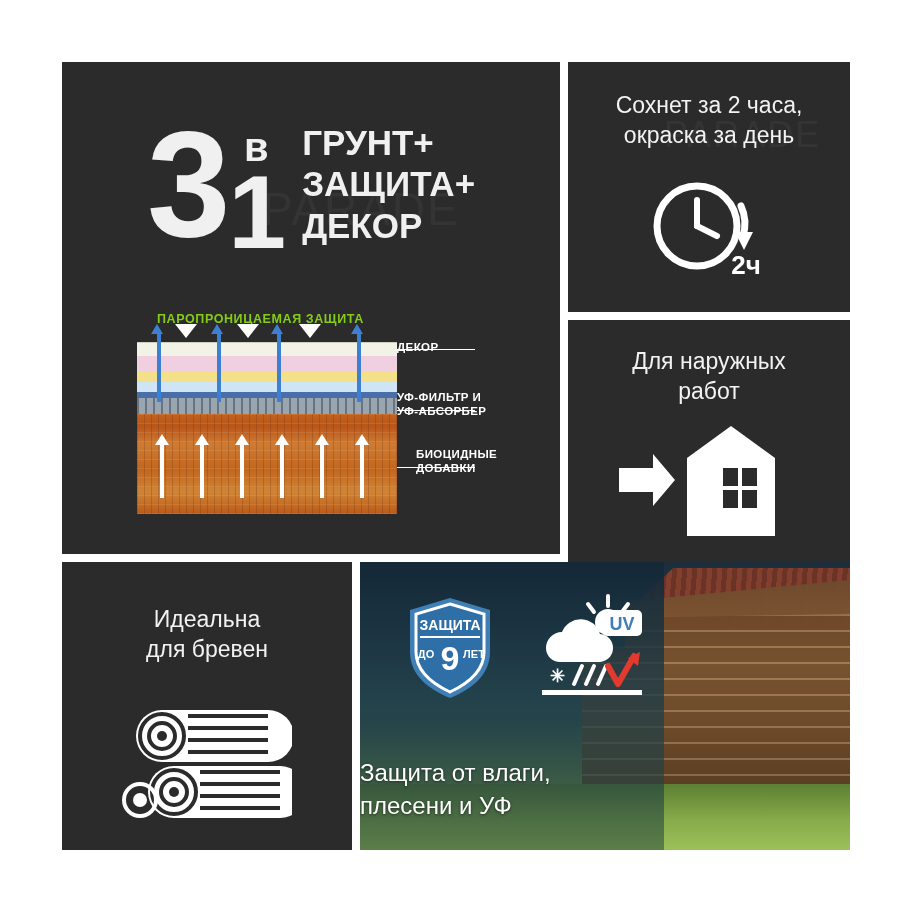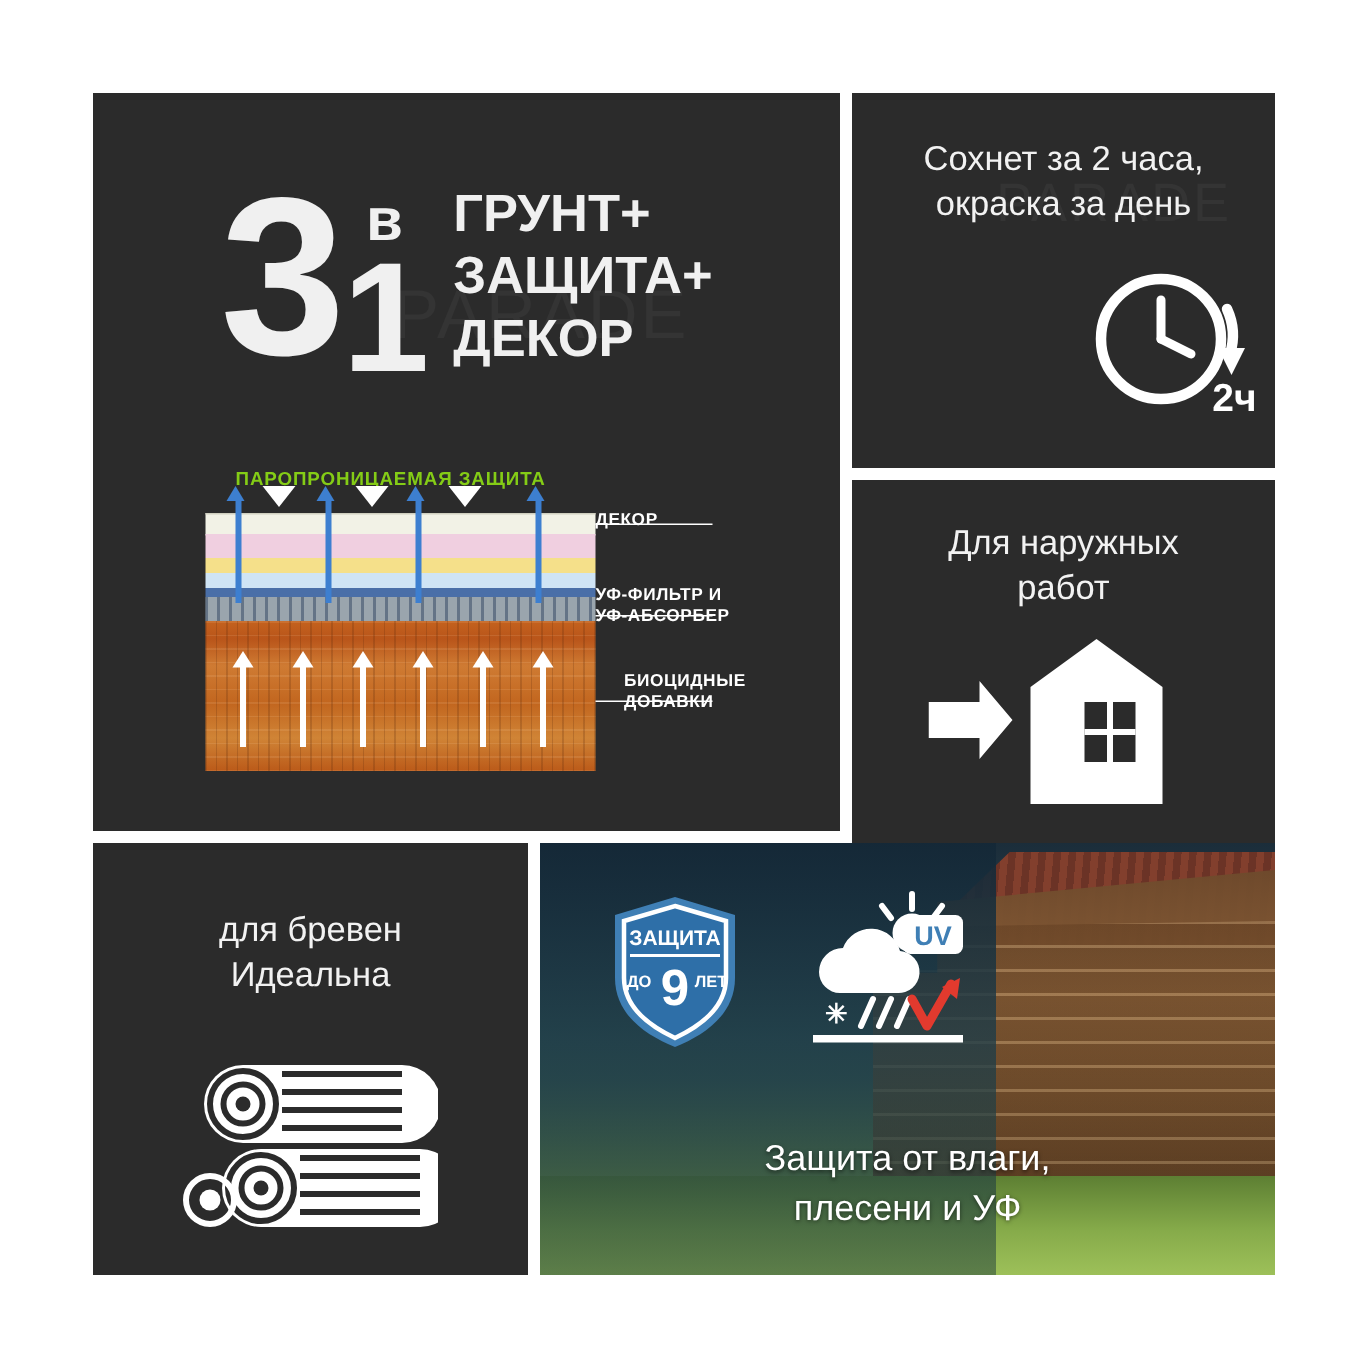--- a/index.html
+++ b/index.html
@@ -239,21 +239,20 @@
   }
   .uv-icon {
     position: absolute;
     left: 156px; top: 32px;
     width: 136px; height: 116px;
   }
   .photo-caption {
     position: absolute;
     left: 0; bottom: 28px;
     width: 100%;
-    text-align: center;
     color: #ffffff;
     font-size: 24px;
     font-weight: 400;
     line-height: 1.35;
     text-shadow: 0 1px 3px rgba(0,0,0,0.55);
   }
 
   .wm {
     position: absolute;
     color: rgba(255,255,255,0.045);
@@ -347,21 +346,21 @@
     </div>
 
     <div class="panel p-dry">
       <div class="wm" style="left:96px; top:52px; font-size:36px;">PARADE</div>
 
       <div class="panel-title" style="top:28px;text-align:center;">
         <div>Сохнет за 2 часа,</div>
         <div>окраска за день</div>
       </div>
 
-      <div class="clock-wrap" style="top:112px;justify-content:flex-end;">
+      <div class="clock-wrap" style="top:112px;">
         <svg width="128" height="110" viewBox="0 0 128 110">
           <circle cx="52" cy="52" r="40" fill="none" stroke="#ffffff" stroke-width="7"></circle>
           <line x1="52" y1="52" x2="52" y2="26" stroke="#ffffff" stroke-width="6" stroke-linecap="round"></line>
           <line x1="52" y1="52" x2="72" y2="62" stroke="#ffffff" stroke-width="6" stroke-linecap="round"></line>
           <path d="M96 32 A42 42 0 0 1 98 62" fill="none" stroke="#ffffff" stroke-width="7" stroke-linecap="round"></path>
           <polygon points="90,58 108,58 99,76" fill="#ffffff"></polygon>
           <text x="101" y="100" fill="#ffffff" font-size="26" font-weight="700" text-anchor="middle" font-family="Liberation Sans, sans-serif">2ч</text>
         </svg>
       </div>
     </div>
@@ -378,22 +377,22 @@
           <path d="M68 112 L68 34 L112 2 L156 34 L156 112 Z" fill="#ffffff"></path>
           <rect x="104" y="44" width="34" height="40" fill="#2b2b2b"></rect>
           <rect x="119" y="44" width="4" height="40" fill="#ffffff"></rect>
           <rect x="104" y="62" width="34" height="4" fill="#ffffff"></rect>
         </svg>
       </div>
     </div>
 
     <div class="panel p-logs">
       <div class="panel-title" style="top:42px;">
+        <div>Идеальна</div>
         <div>для бревен</div>
-        <div>Идеальна</div>
       </div>
 
       <div class="logs-wrap" style="top:142px;">
         <svg width="170" height="120" viewBox="0 0 170 120">
 
           <path d="M40 6 h106 a26 26 0 0 1 0 52 h-106 a26 26 0 0 1 0 -52 z" fill="#ffffff"></path>
           <circle cx="40" cy="32" r="22" fill="none" stroke="#2b2b2b" stroke-width="4"></circle>
           <circle cx="40" cy="32" r="13" fill="none" stroke="#2b2b2b" stroke-width="4"></circle>
           <circle cx="40" cy="32" r="5" fill="#2b2b2b"></circle>
           <g stroke="#2b2b2b" stroke-width="4">

